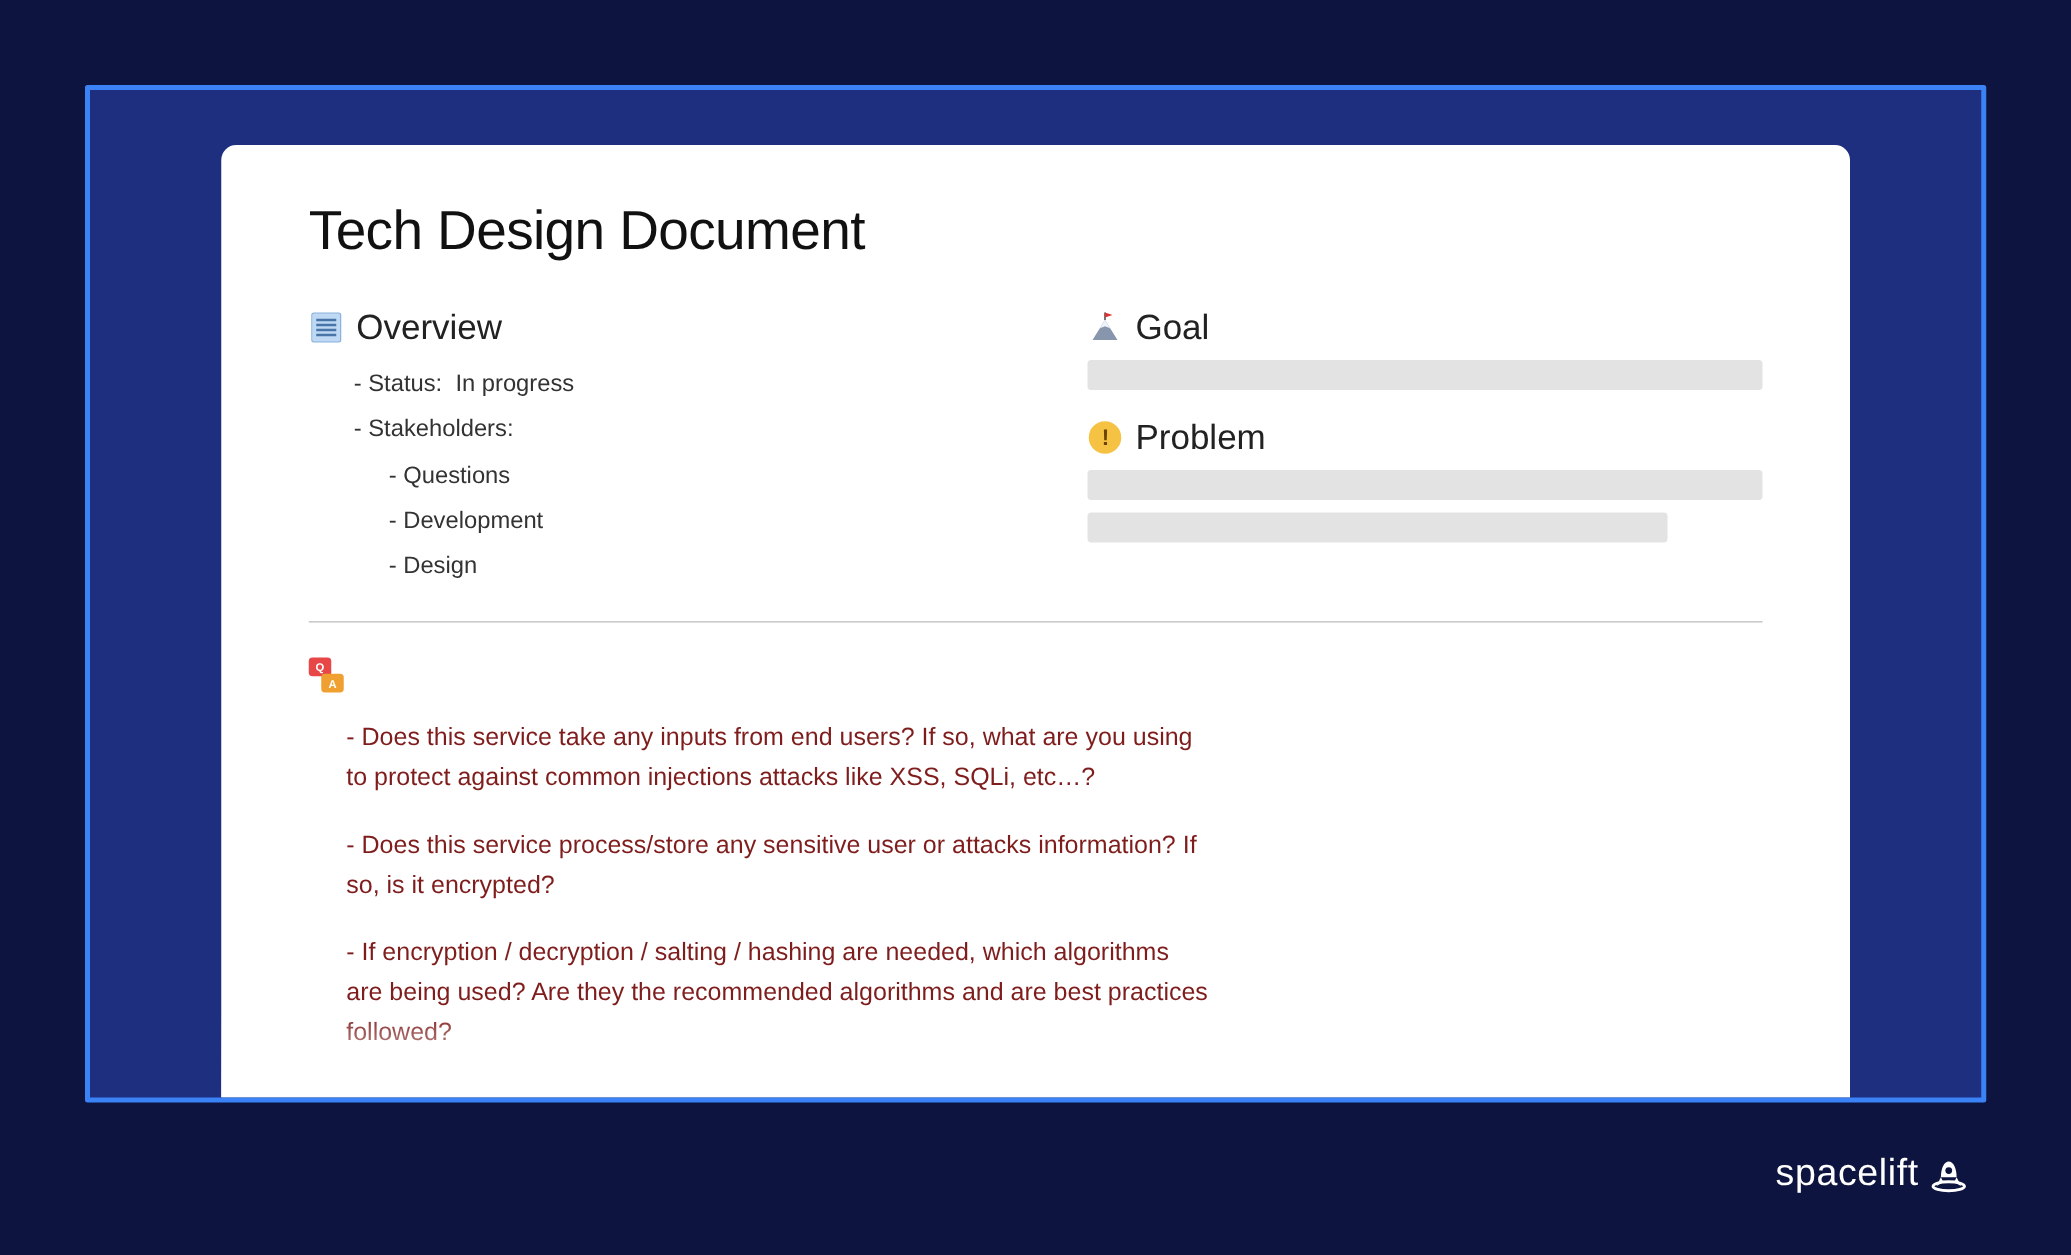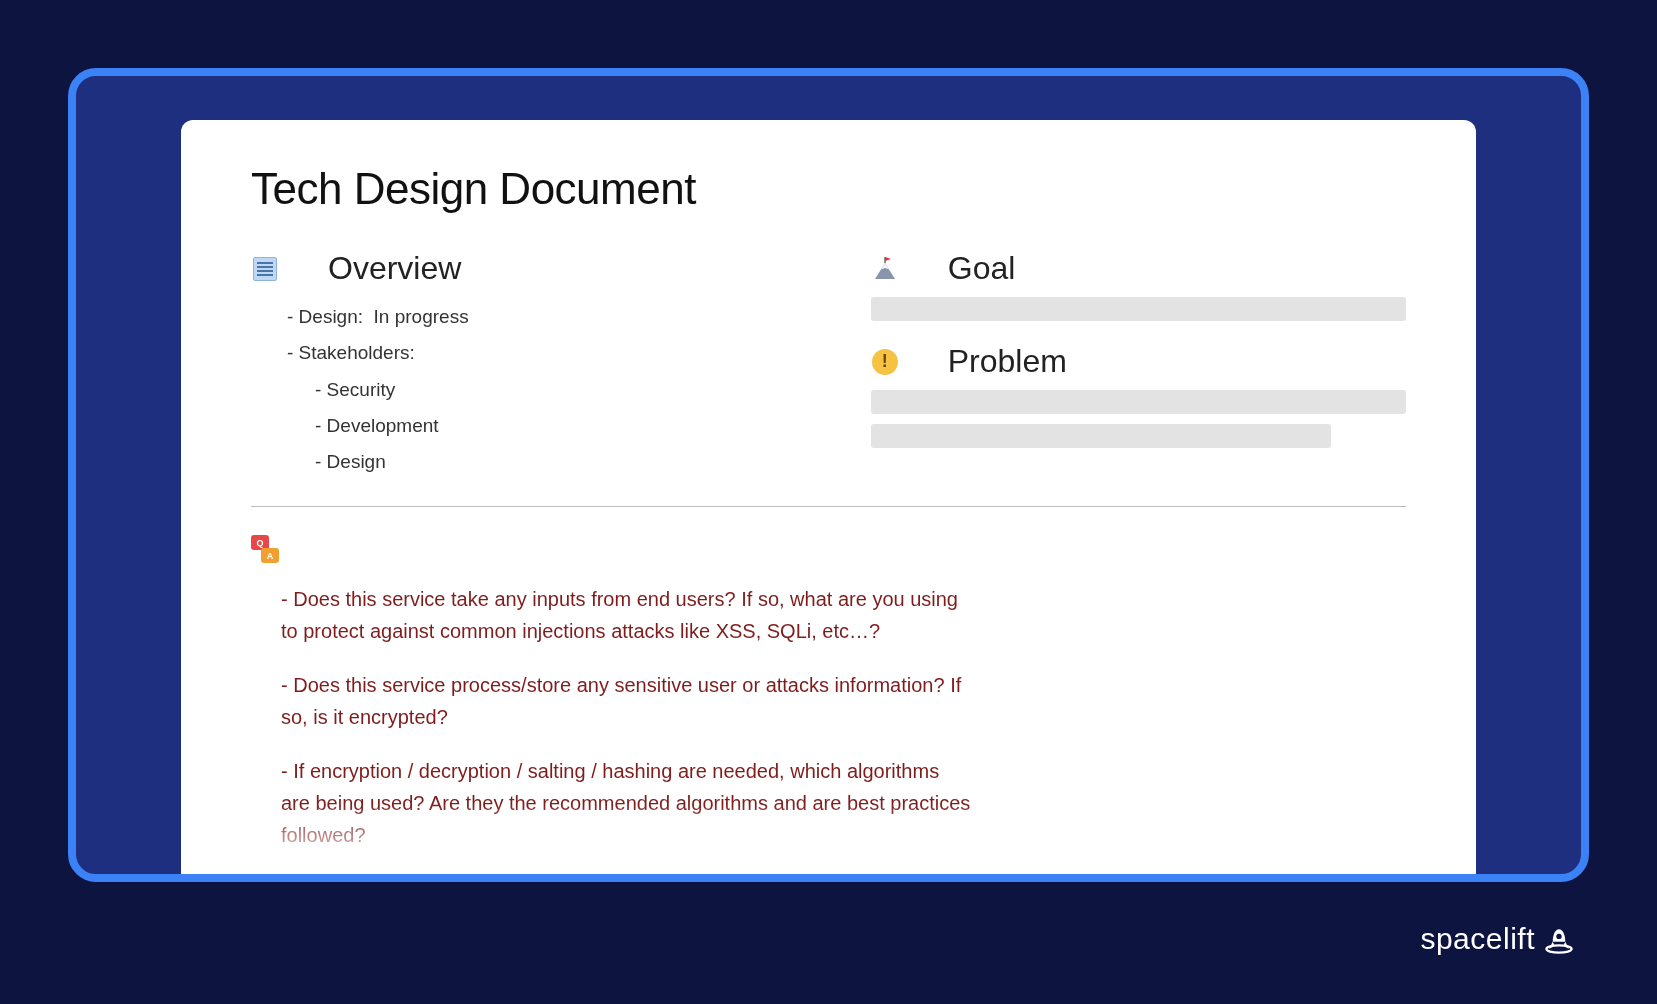--- a/index.html
+++ b/index.html
@@ -17,22 +17,22 @@
       overflow: hidden;
     }
     
     .outer-frame {
       position: absolute;
       top: 68px;
       left: 68px;
       right: 68px;
       bottom: 122px;
       background-color: #1d2f7e;
-      border: 8px solid #3b82f6;
-      border-radius: 28px;
+      border: 4px solid #3b82f6;
+      border-radius: 2px;
       padding: 44px 105px 0 105px;
       overflow: hidden;
     }
     
     .document-card {
       background-color: #ffffff;
       border-radius: 12px 12px 0 0;
       padding: 44px 70px 0 70px;
       height: 100%;
       overflow: hidden;
@@ -71,24 +71,23 @@
     .section-header .icon-wrap {
       width: 28px;
       height: 28px;
       display: flex;
       align-items: center;
       justify-content: center;
       font-size: 24px;
     }
     
     .section-title {
-      font-size: 32px;
+      font-size: 28px;
       font-weight: 400;
       color: #222;
-      margin-left: 39px;
     }
     
     .field-list {
       padding-left: 36px;
       font-size: 19px;
       color: #333;
       line-height: 1.7;
     }
     
     .field-row {
@@ -251,26 +250,26 @@
 
       <div class="left-col">
         <div class="section-header">
           <span class="icon-wrap">
             <span class="doc-icon"></span>
           </span>
           <span class="section-title">Overview</span>
         </div>
         <div class="field-list">
           <div class="field-row">
-            <span>- Design:</span>
+            <span>- Status:</span>
             &nbsp;<span>In progress</span>
           </div>
           <div class="field-row">- Stakeholders:</div>
           <div class="sub-list">
-            <div class="sub-item">- Security</div>
+            <div class="sub-item">- Questions</div>
             <div class="sub-item">- Development</div>
             <div class="sub-item">- Design</div>
           </div>
         </div>
       </div>
 
       <div class="right-col">
         <div class="goal-block">
           <div class="section-header">
             <span class="icon-wrap mountain-icon">

